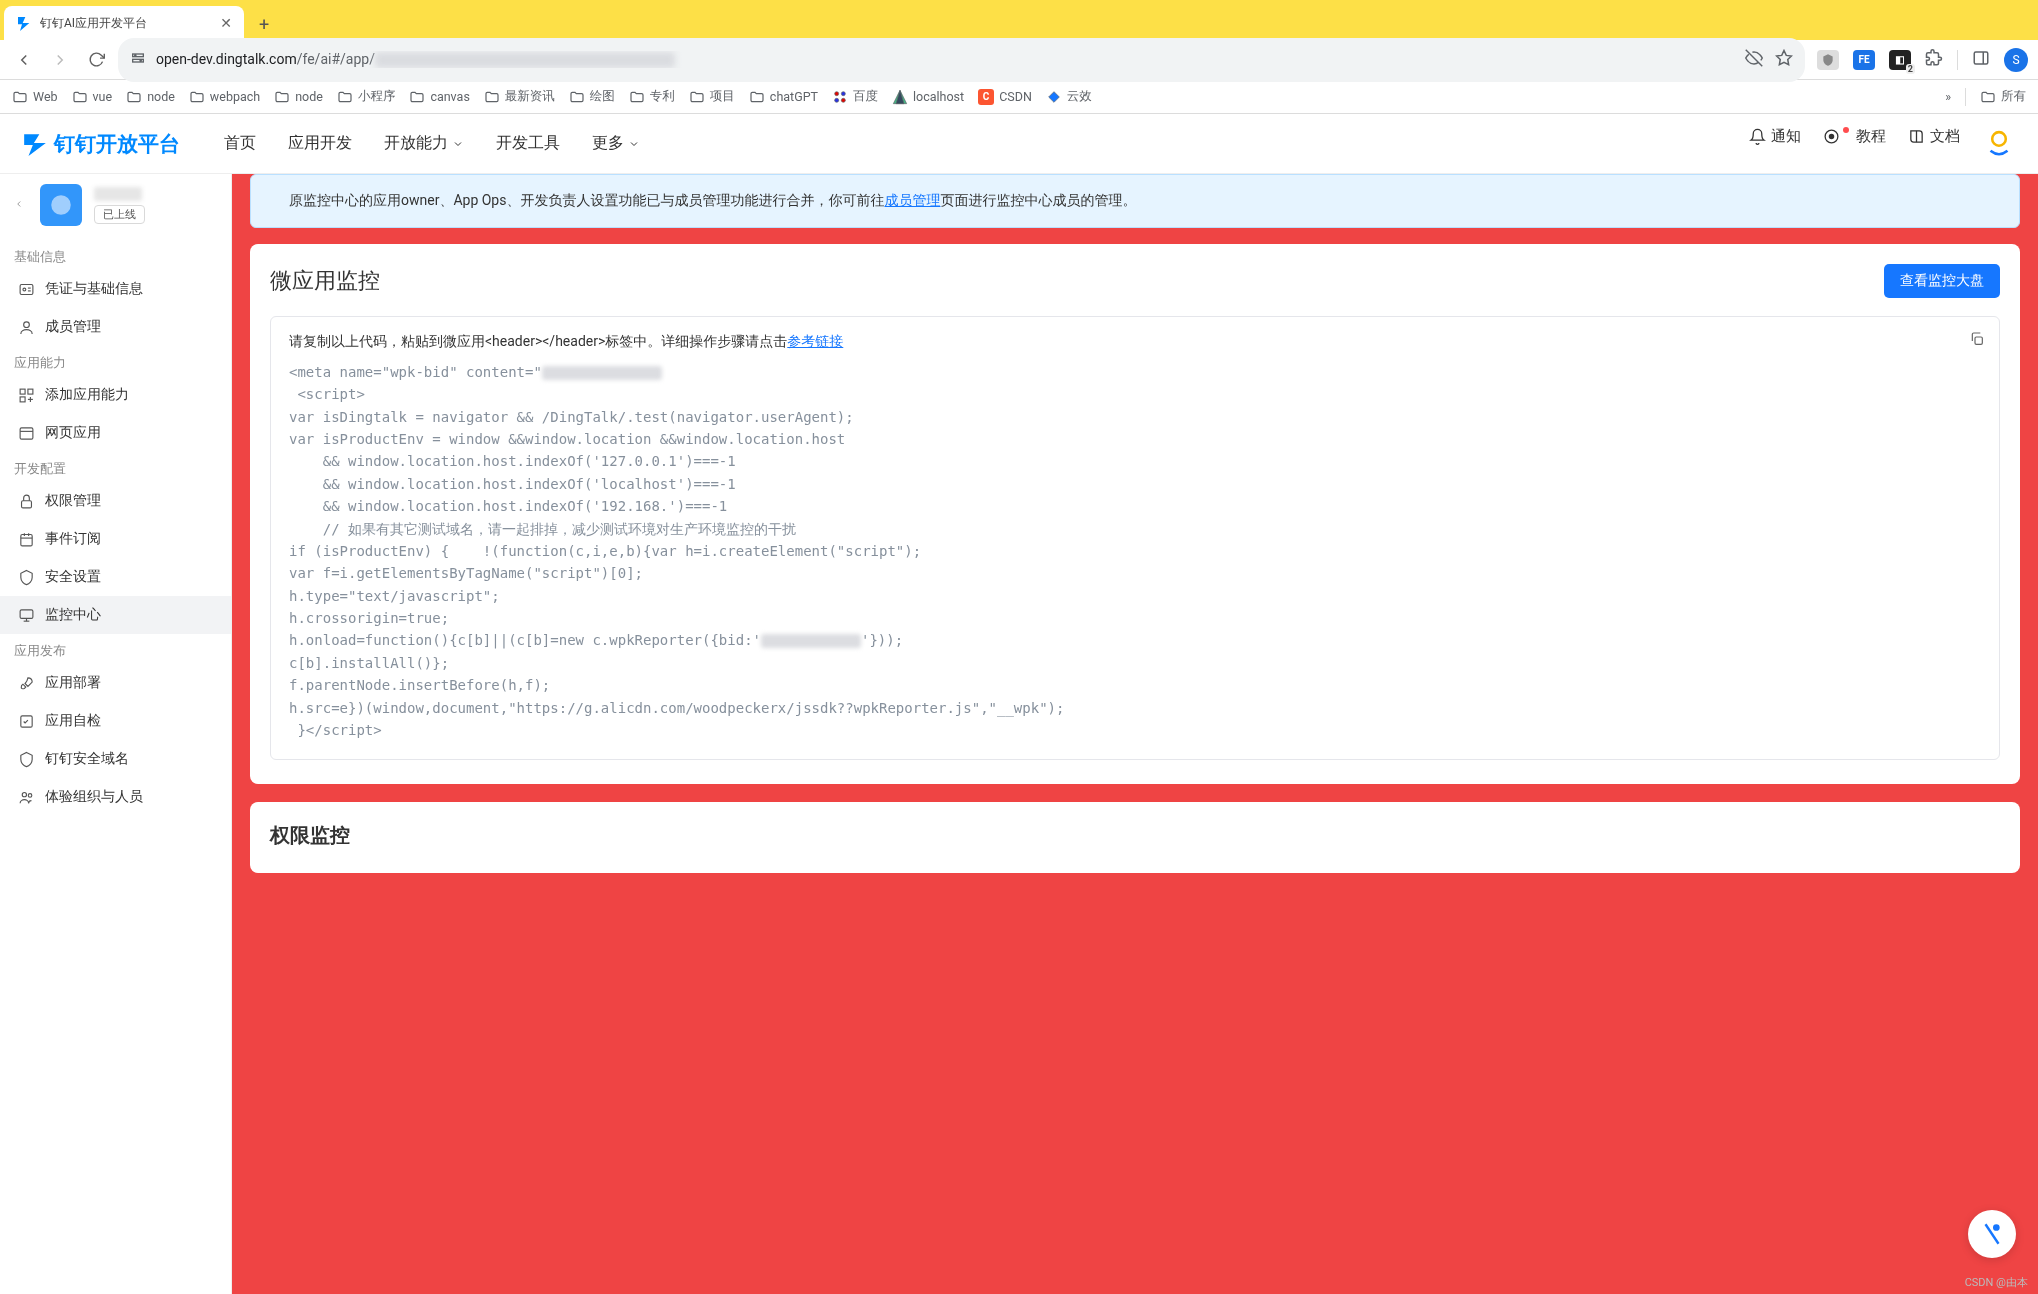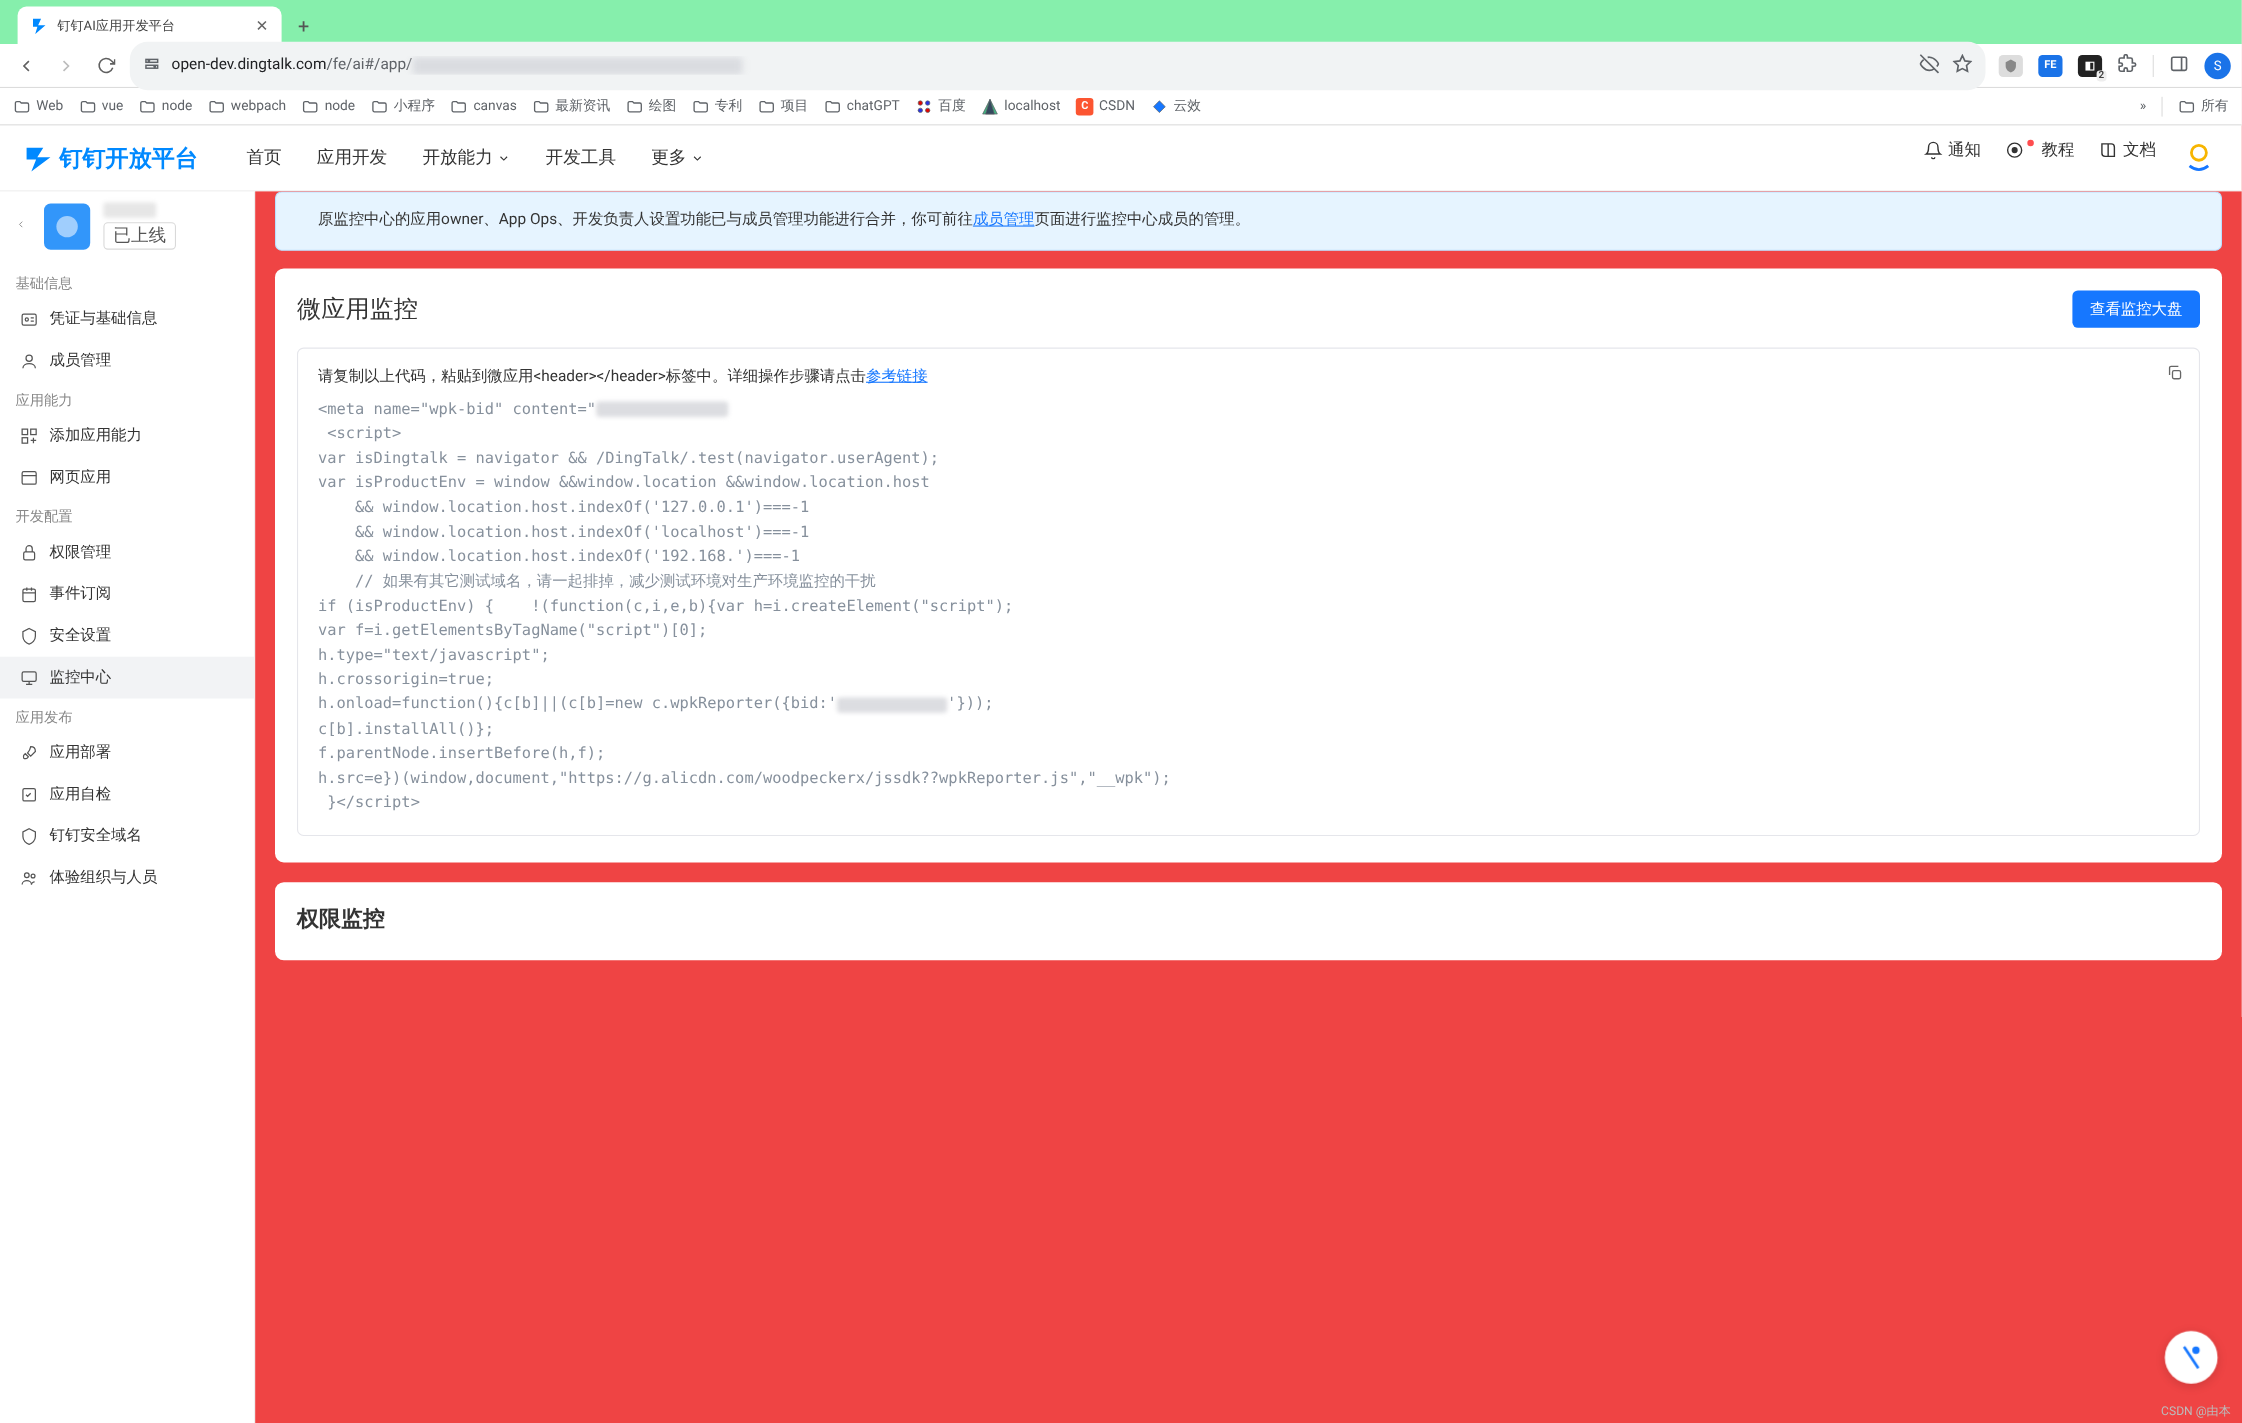--- a/index.html
+++ b/index.html
@@ -1,19 +1,19 @@
 <!DOCTYPE html>
 <html><head>
   <meta charset="utf-8">
   <style>
     * { margin:0; padding:0; box-sizing:border-box; font-family:-apple-system,BlinkMacSystemFont,"Segoe UI",Roboto,"Helvetica Neue",Arial,"PingFang SC","Microsoft YaHei",sans-serif; }
     body { background:#fff; color:#333; font-size:14px; overflow:hidden; }
 
     
-    .tabbar { height:40px; background:#86efac; display:flex; align-items:flex-end; padding-left:16px; }
+    .tabbar { height:40px; background:#fde047; display:flex; align-items:flex-end; padding-left:4px; }
     .tab { display:flex; align-items:center; height:34px; background:#fff; border-radius:8px 8px 0 0; padding:0 12px; gap:8px; min-width:240px; font-size:12px; color:#444; }
     .tab .fav { width:16px; height:16px; color:#0089ff; }
     .tab .close { color:#666; font-size:14px; cursor:pointer; margin-left:auto; }
     .newtab { width:28px; height:28px; display:flex; align-items:center; justify-content:center; color:#555; margin:0 6px 2px; font-size:18px; }
 
     .toolbar { height:40px; background:#fff; display:flex; align-items:center; gap:8px; padding:0 10px; border-bottom:1px solid #dcdcdc; }
     .nav-btn { width:28px; height:28px; display:flex; align-items:center; justify-content:center; color:#606060; border-radius:50%; }
     .nav-btn.disabled { color:#bcbcbc; }
     .urlbar { flex:1; height:44px; background:#f1f3f4; border-radius:16px; display:flex; align-items:center; padding:0 12px; gap:10px; color:#202124; }
     .urlbar .site-icon { color:#5f6368; }
@@ -44,21 +44,21 @@
     .corp-logo { width:34px; height:34px; }
 
     
     .layout { display:flex; height:calc(100vh - 174px); }
     .sidebar { width:232px; border-right:1px solid #eee; overflow-y:auto; font-size:14px; color:#333; }
     .side-head { display:flex; align-items:center; gap:12px; padding:10px 14px 14px; position:relative; }
     .side-back { width:14px; color:#666; }
     .side-app-icon { width:42px; height:42px; background:#3296fa; border-radius:6px; display:flex; align-items:center; justify-content:center; color:#cfe6ff; }
     .side-app-meta { display:flex; flex-direction:column; gap:4px; }
     .side-app-name { width:48px; height:14px; background:#e6e6e6; border-radius:2px; filter:blur(2px); }
-    .status-pill { border:1px solid #d9d9d9; border-radius:4px; padding:1px 8px; font-size:16px; color:#555; width:max-content; }
+    .status-pill { border:1px solid #d9d9d9; border-radius:4px; padding:1px 8px; font-size:11px; color:#555; width:max-content; }
     .side-group { padding:8px 14px 4px; color:#888; font-size:13px; }
     .side-item { display:flex; align-items:center; gap:10px; padding:10px 18px; cursor:pointer; }
     .side-item.active { background:#f2f3f5; font-weight:500; }
     .side-item svg { width:17px; height:17px; stroke:#555; stroke-width:1.6; fill:none; }
 
     .content { flex:1; overflow-y:auto; background:#ef4444; }
 
     .alertbar { margin:0 18px 16px; background:#e6f4ff; border:1px solid #bae0ff; border-radius:6px; padding:14px 18px; color:#333; font-size:14px; line-height:1.7; }
     .alertbar a { color:#1677ff; }
     .alertbar .indent{display:inline-block; width:20px;}

